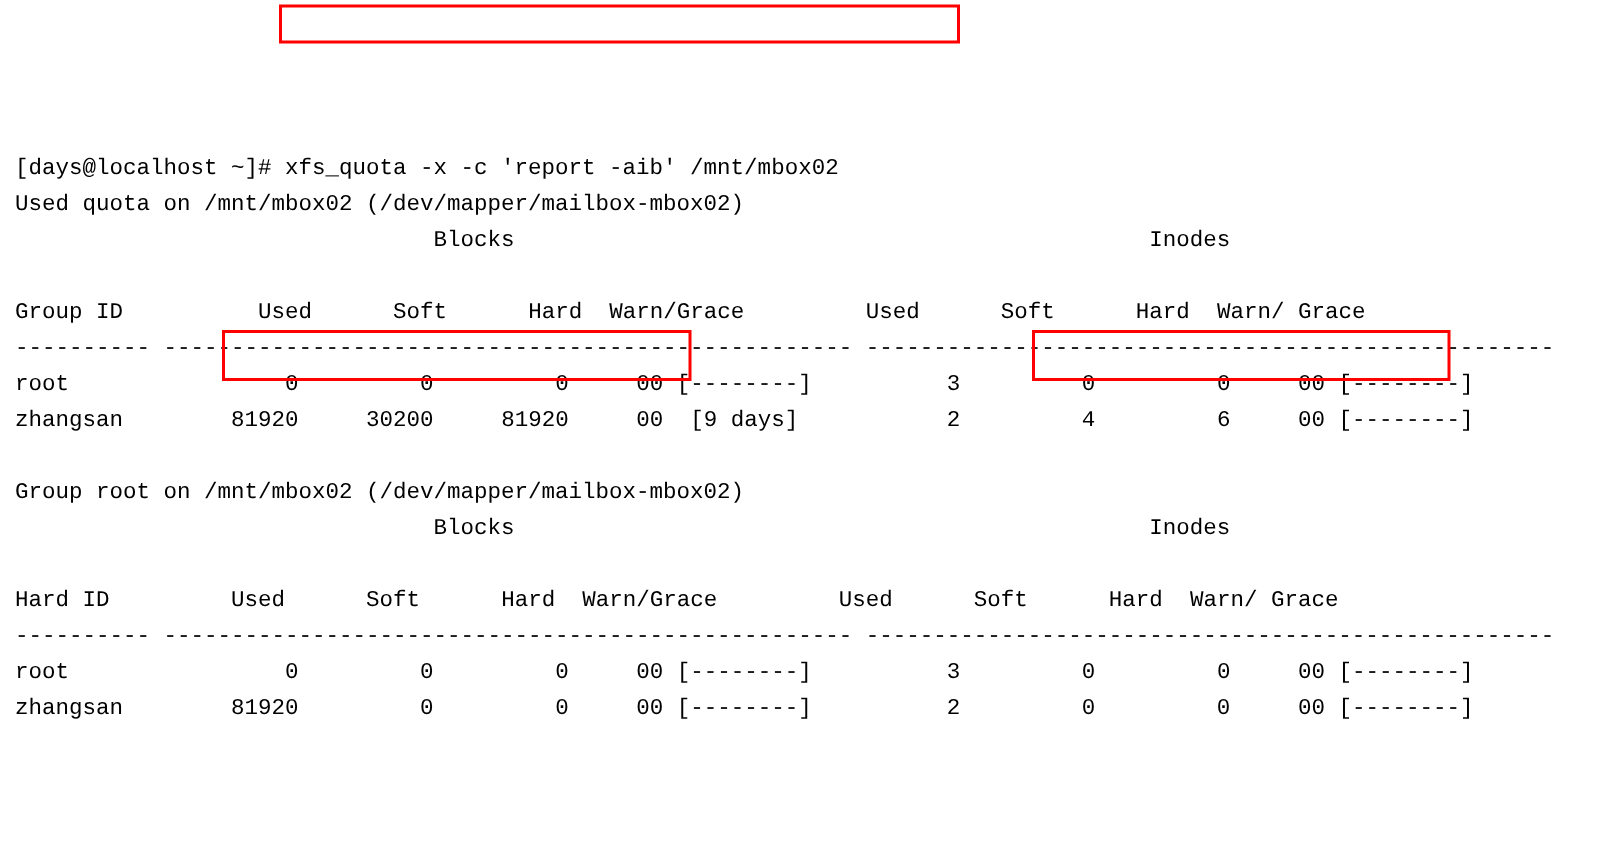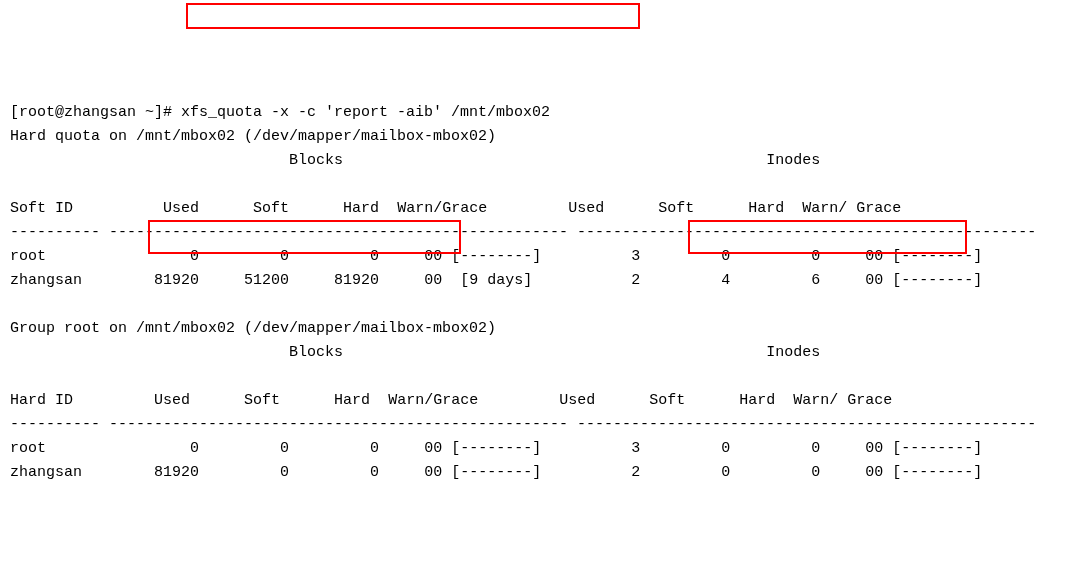--- a/index.html
+++ b/index.html
@@ -20,28 +20,28 @@
     border: 2px solid #ff0000;
     background: transparent;
     pointer-events: none;
   }
 </style>
 </head>
 <body>
 
 
 
-<span>[root@zhangsan ~]# </span><span>xfs_quota -x -c 'report -aib' /mnt/mbox02</span>
-<span>Hard quota on /mnt/mbox02 (/dev/mapper/mailbox-mbox02)</span>
+<span>[days@localhost ~]# </span><span>xfs_quota -x -c 'report -aib' /mnt/mbox02</span>
+<span>Used quota on /mnt/mbox02 (/dev/mapper/mailbox-mbox02)</span>
                                <span>Blocks</span>                                               <span>Inodes</span>
 
-<span>Soft ID</span>          <span>Used</span>      <span>Soft</span>      <span>Hard</span>  <span>Warn/Grace</span>         <span>Used</span>      <span>Soft</span>      <span>Hard</span>  <span>Warn/ Grace</span>
+<span>Group ID</span>          <span>Used</span>      <span>Soft</span>      <span>Hard</span>  <span>Warn/Grace</span>         <span>Used</span>      <span>Soft</span>      <span>Hard</span>  <span>Warn/ Grace</span>
 <span>---------- --------------------------------------------------- ---------------------------------------------------</span>
 <span>root</span>                <span>0</span>         <span>0</span>         <span>0</span>     <span>00 [--------]</span>          <span>3</span>         <span>0</span>         <span>0</span>     <span>00 [--------]</span>
-<span>zhangsan</span>        <span>81920</span>     <span>51200</span>     <span>81920</span>     <span>00  [9 days]</span>           <span>2</span>         <span>4</span>         <span>6</span>     <span>00 [--------]</span>
+<span>zhangsan</span>        <span>81920</span>     <span>30200</span>     <span>81920</span>     <span>00  [9 days]</span>           <span>2</span>         <span>4</span>         <span>6</span>     <span>00 [--------]</span>
 
 <span>Group root on /mnt/mbox02 (/dev/mapper/mailbox-mbox02)</span>
                                <span>Blocks</span>                                               <span>Inodes</span>
 
 <span>Hard ID</span>         <span>Used</span>      <span>Soft</span>      <span>Hard</span>  <span>Warn/Grace</span>         <span>Used</span>      <span>Soft</span>      <span>Hard</span>  <span>Warn/ Grace</span>
 <span>---------- --------------------------------------------------- ---------------------------------------------------</span>
 <span>root</span>                <span>0</span>         <span>0</span>         <span>0</span>     <span>00 [--------]</span>          <span>3</span>         <span>0</span>         <span>0</span>     <span>00 [--------]</span>
 <span>zhangsan</span>        <span>81920</span>         <span>0</span>         <span>0</span>     <span>00 [--------]</span>          <span>2</span>         <span>0</span>         <span>0</span>     <span>00 [--------]</span>
 
 <div class="highlight-box" style="left:186px; top:3px; width:450px; height:22px;"></div>

